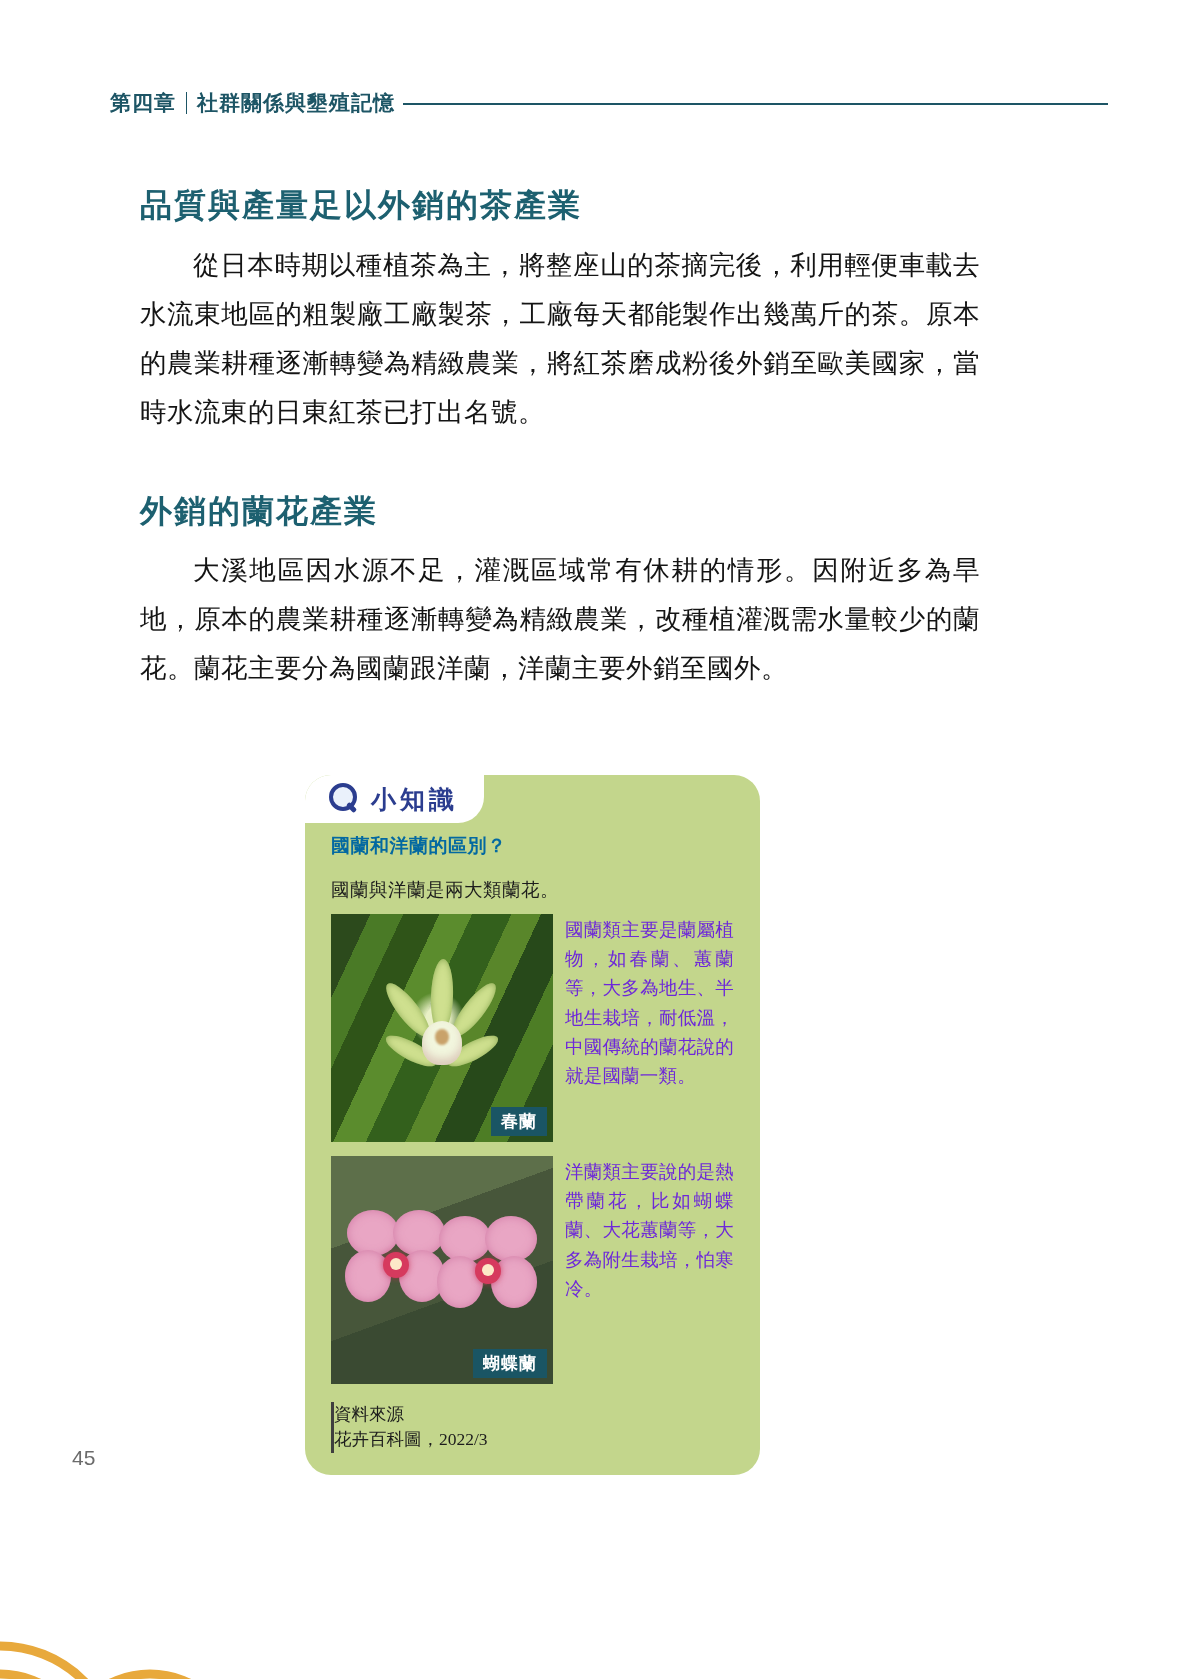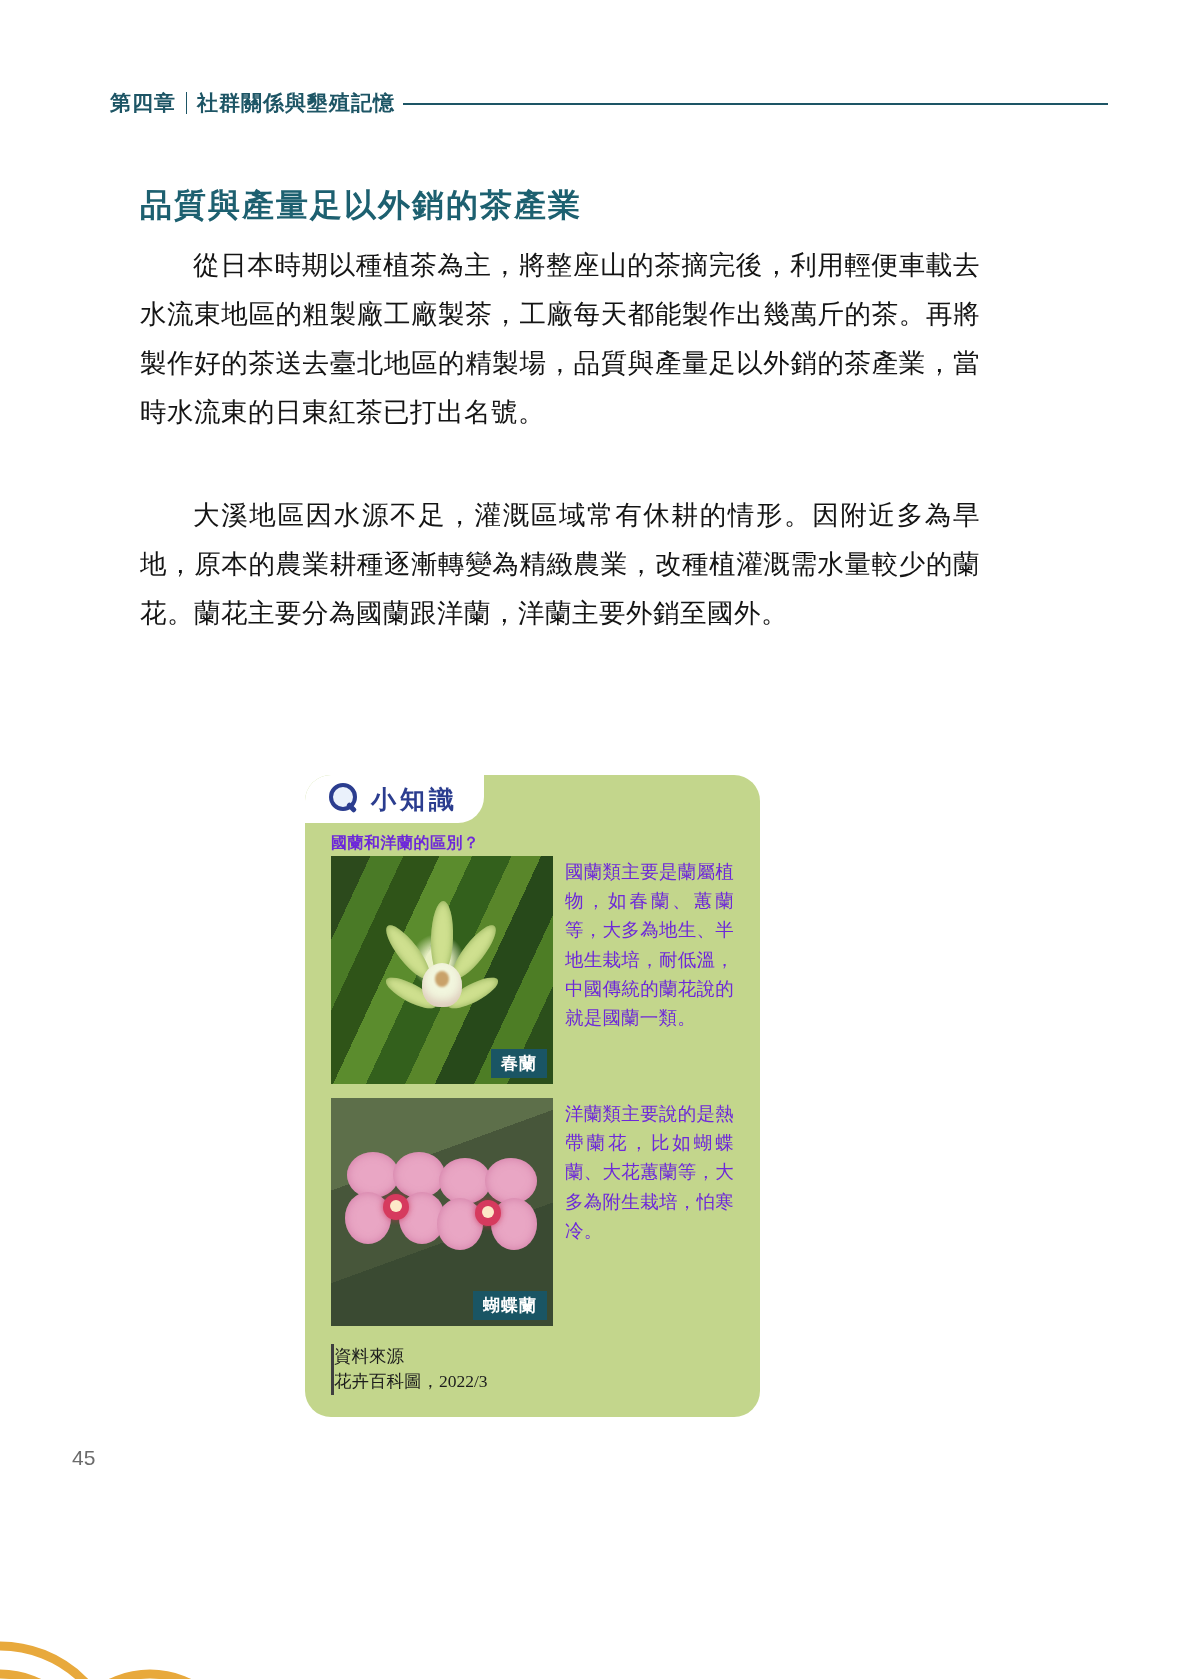--- a/index.html
+++ b/index.html
@@ -125,25 +125,25 @@
     border-radius: 2px;
   }
   .card-tab .tab-label {
     font-size: 25px;
     font-weight: bold;
     color: #2b3d8f;
     letter-spacing: 4px;
   }
 
   .card-q {
-    font-size: 16px;
-    font-weight: bold;
-    color: #6d28d9;
+    font-size: 19px;
+    font-weight: bold;
+    color: #0369a1;
     letter-spacing: 0.5px;
-    margin-bottom: 2px;
+    margin-bottom: 18px;
   }
   .card-sub {
     font-size: 18.5px;
     color: #1c1c1c;
     margin-bottom: 12px;
     letter-spacing: 0.5px;
   }
 
   .row {
     display: flex;
@@ -282,39 +282,41 @@
   <div class="header">
     <span class="chap">第四章</span>
     <span class="sep"></span>
     <span class="chap">社群關係與墾殖記憶</span>
     <span class="rule"></span>
   </div>
 
   <div class="content">
 
     <h2 class="section-title">品質與產量足以外銷的茶產業</h2>
-    <p class="para">從日本時期以種植茶為主，將整座山的茶摘完後，利用輕便車載去水流東地區的粗製廠工廠製茶，工廠每天都能製作出幾萬斤的茶。再將製作好的茶送去臺北地區的精製場，品質與產量足以外銷的茶產業，當時水流東的日東紅茶已打出名號。</p>
+    <p class="para">從日本時期以種植茶為主，將整座山的茶摘完後，利用輕便車載去水流東地區的粗製廠工廠製茶，工廠每天都能製作出幾萬斤的茶。原本的農業耕種逐漸轉變為精緻農業，將紅茶磨成粉後外銷至歐美國家，當時水流東的日東紅茶已打出名號。</p>
 
     <div class="gap"></div>
 
+    <h2 class="section-title">外銷的蘭花產業</h2>
     <p class="para">大溪地區因水源不足，灌溉區域常有休耕的情形。因附近多為旱地，原本的農業耕種逐漸轉變為精緻農業，改種植灌溉需水量較少的蘭花。蘭花主要分為國蘭跟洋蘭，洋蘭主要外銷至國外。</p>
   </div>
 
   <div class="card-wrap">
     <div class="card">
 
       <div class="card-tab">
         <span class="magnifier">
           <span class="glass"></span>
             <span class="handle"></span>
         </span>
         <span class="tab-label">小知識</span>
       </div>
 
       <div class="card-q">國蘭和洋蘭的區別？</div>
+      <div class="card-sub">國蘭與洋蘭是兩大類蘭花。</div>
 
       <div class="row">
         <div class="photo ph-cym">
           <div class="bloom">
             <span class="petal p1"></span>
             <span class="petal p2"></span>
             <span class="petal p3"></span>
             <span class="petal p4"></span>
             <span class="petal p5"></span>
             <span class="lip"></span>

